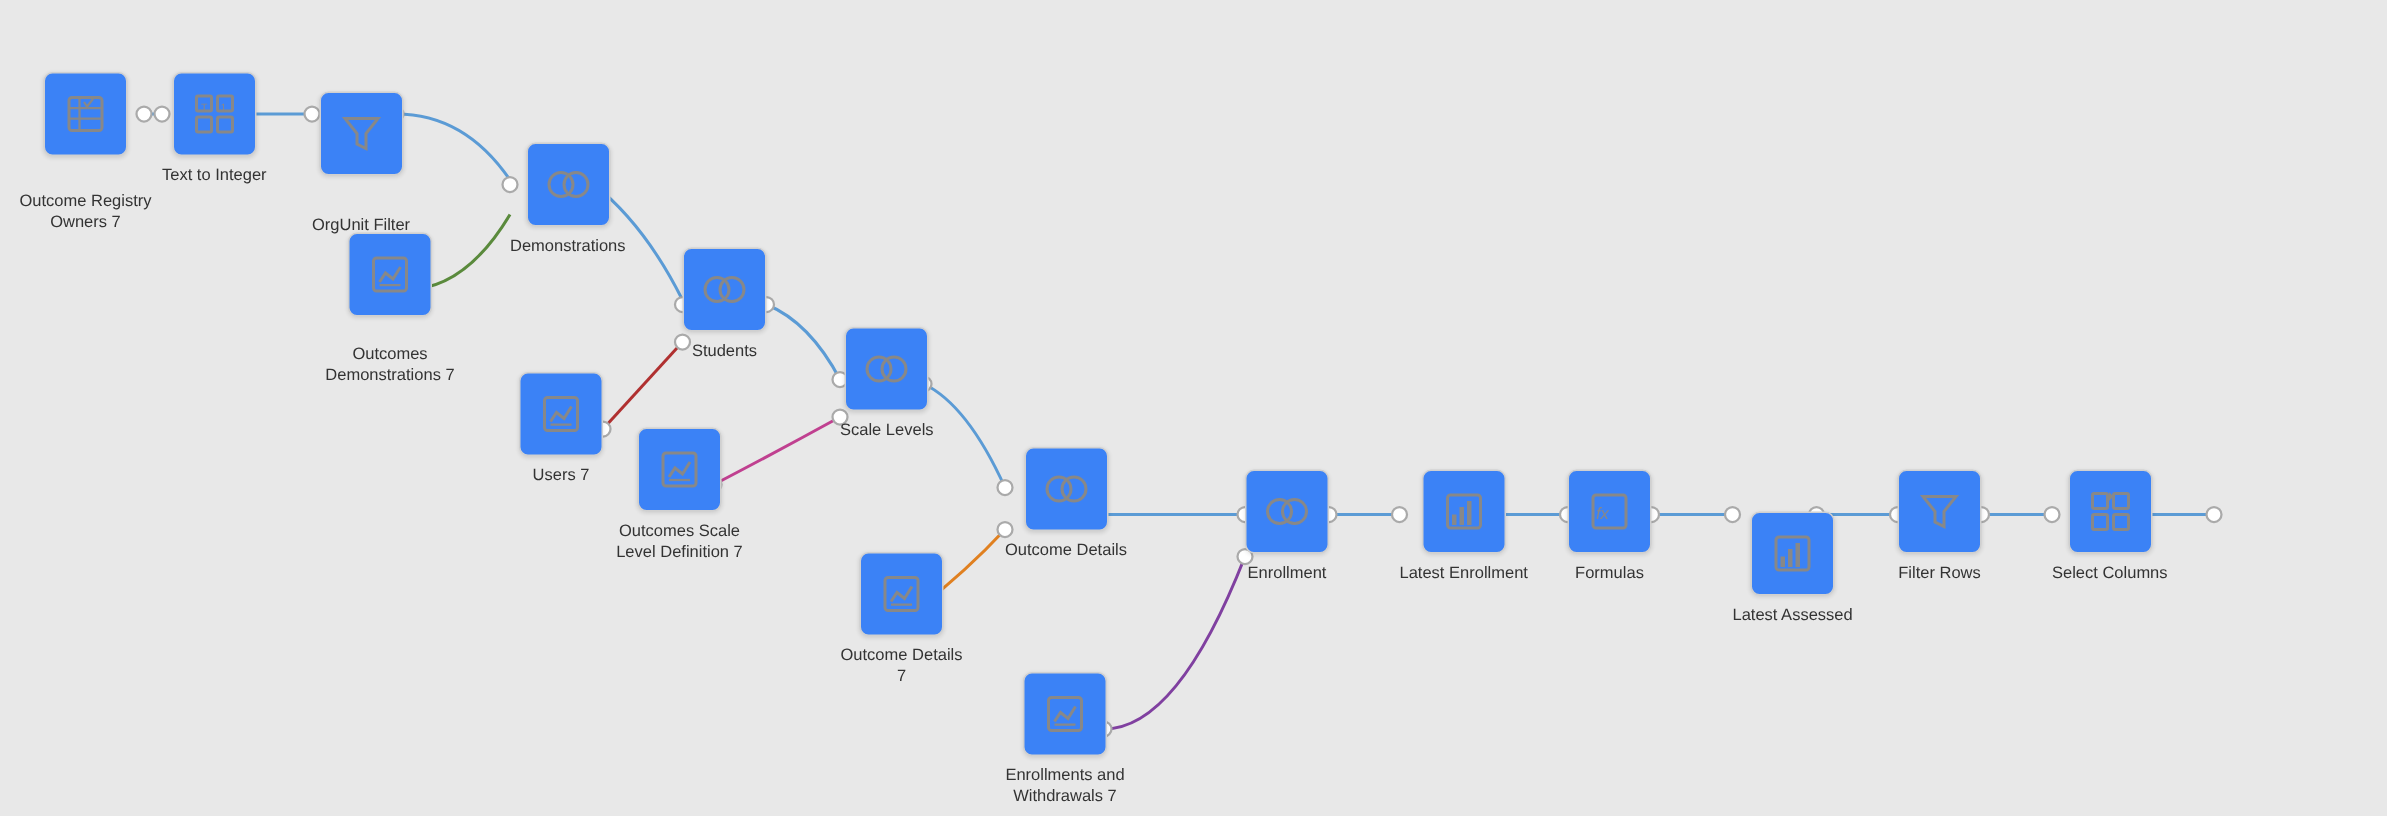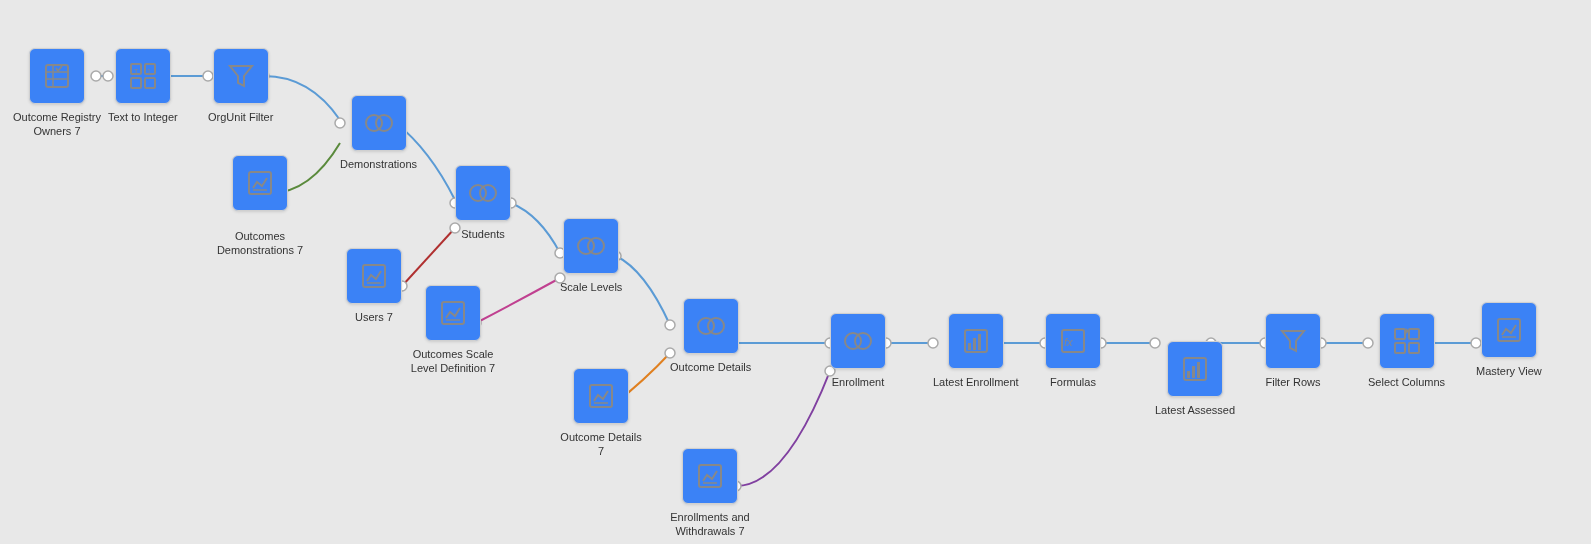--- a/index.html
+++ b/index.html
@@ -149,21 +149,21 @@
   <circle cx="1476" cy="343" r="5" fill="white" stroke="#aaa" stroke-width="1.5"></circle>
 
   <circle cx="96" cy="76" r="5" fill="white" stroke="#aaa" stroke-width="1.5"></circle>
 
   <circle cx="108" cy="76" r="5" fill="white" stroke="#aaa" stroke-width="1.5"></circle>
   <circle cx="164" cy="76" r="5" fill="white" stroke="#aaa" stroke-width="1.5"></circle>
 
   <circle cx="208" cy="76" r="5" fill="white" stroke="#aaa" stroke-width="1.5"></circle>
 </svg>
 
-<div class="node" style="left:12px;top:48px;">
+<div class="node" style="left:12px;top:48px;gap:17px;">
   <div class="node-icon">
     <svg viewBox="0 0 30 30">
           <rect x="4" y="4" width="22" height="22" rx="2" fill="none" stroke="#888" stroke-width="2"></rect>
           <line x1="4" y1="11" x2="26" y2="11" stroke="#888" stroke-width="1.5"></line>
           <line x1="4" y1="18" x2="26" y2="18" stroke="#888" stroke-width="1.5"></line>
           <line x1="11" y1="4" x2="11" y2="26" stroke="#888" stroke-width="1.5"></line>
           <path d="M14 7 L16 10 L20 5" stroke="#888" stroke-width="1.5" fill="none"></path>
         </svg>
   </div>
   <div class="node-label">Outcome Registry Owners 7</div>
@@ -176,21 +176,21 @@
           <rect x="17" y="3" width="10" height="10" rx="1" fill="none" stroke="#888" stroke-width="2"></rect>
           <rect x="3" y="17" width="10" height="10" rx="1" fill="none" stroke="#888" stroke-width="2"></rect>
           <rect x="17" y="17" width="10" height="10" rx="1" fill="none" stroke="#888" stroke-width="2"></rect>
           <text x="6" y="13" font-size="7" fill="#888">T</text>
           <text x="19" y="13" font-size="7" fill="#888">1</text>
         </svg>
   </div>
   <div class="node-label">Text to Integer</div>
 </div>
 
-<div class="node" style="left:208px;top:48px;">
+<div class="node" style="left:208px;top:61px;gap:20px;">
   <div class="node-icon">
     <svg viewBox="0 0 30 30">
           <polygon points="4,5 26,5 18,15 18,25 12,22 12,15" fill="none" stroke="#888" stroke-width="2"></polygon>
         </svg>
   </div>
   <div class="node-label">OrgUnit Filter</div>
 </div>
 
 <div class="node" style="left:340px;top:95px;">
   <div class="node-icon">
@@ -346,24 +346,14 @@
           <rect x="3" y="3" width="10" height="10" rx="1" fill="none" stroke="#888" stroke-width="2"></rect>
           <rect x="17" y="3" width="10" height="10" rx="1" fill="none" stroke="#888" stroke-width="2"></rect>
           <rect x="3" y="17" width="10" height="10" rx="1" fill="none" stroke="#888" stroke-width="2"></rect>
           <rect x="17" y="17" width="10" height="10" rx="1" fill="none" stroke="#888" stroke-width="2"></rect>
           <polygon points="14,2 17,5 14,8" fill="#888"></polygon>
         </svg>
   </div>
   <div class="node-label">Select Columns</div>
 </div>
 
-<div class="node" style="left:1476px;top:302px;">
-  <div class="node-icon">
-    <svg viewBox="0 0 30 30">
-          <rect x="4" y="4" width="22" height="22" rx="2" fill="none" stroke="#888" stroke-width="2"></rect>
-          <path d="M8 20 L12 14 L17 18 L22 10" stroke="#888" stroke-width="2" fill="none"></path>
-          <line x1="8" y1="22" x2="22" y2="22" stroke="#888" stroke-width="1.5"></line>
-        </svg>
-  </div>
-  <div class="node-label">Mastery View</div>
-</div>
 
 </div>
 
 </body></html>

